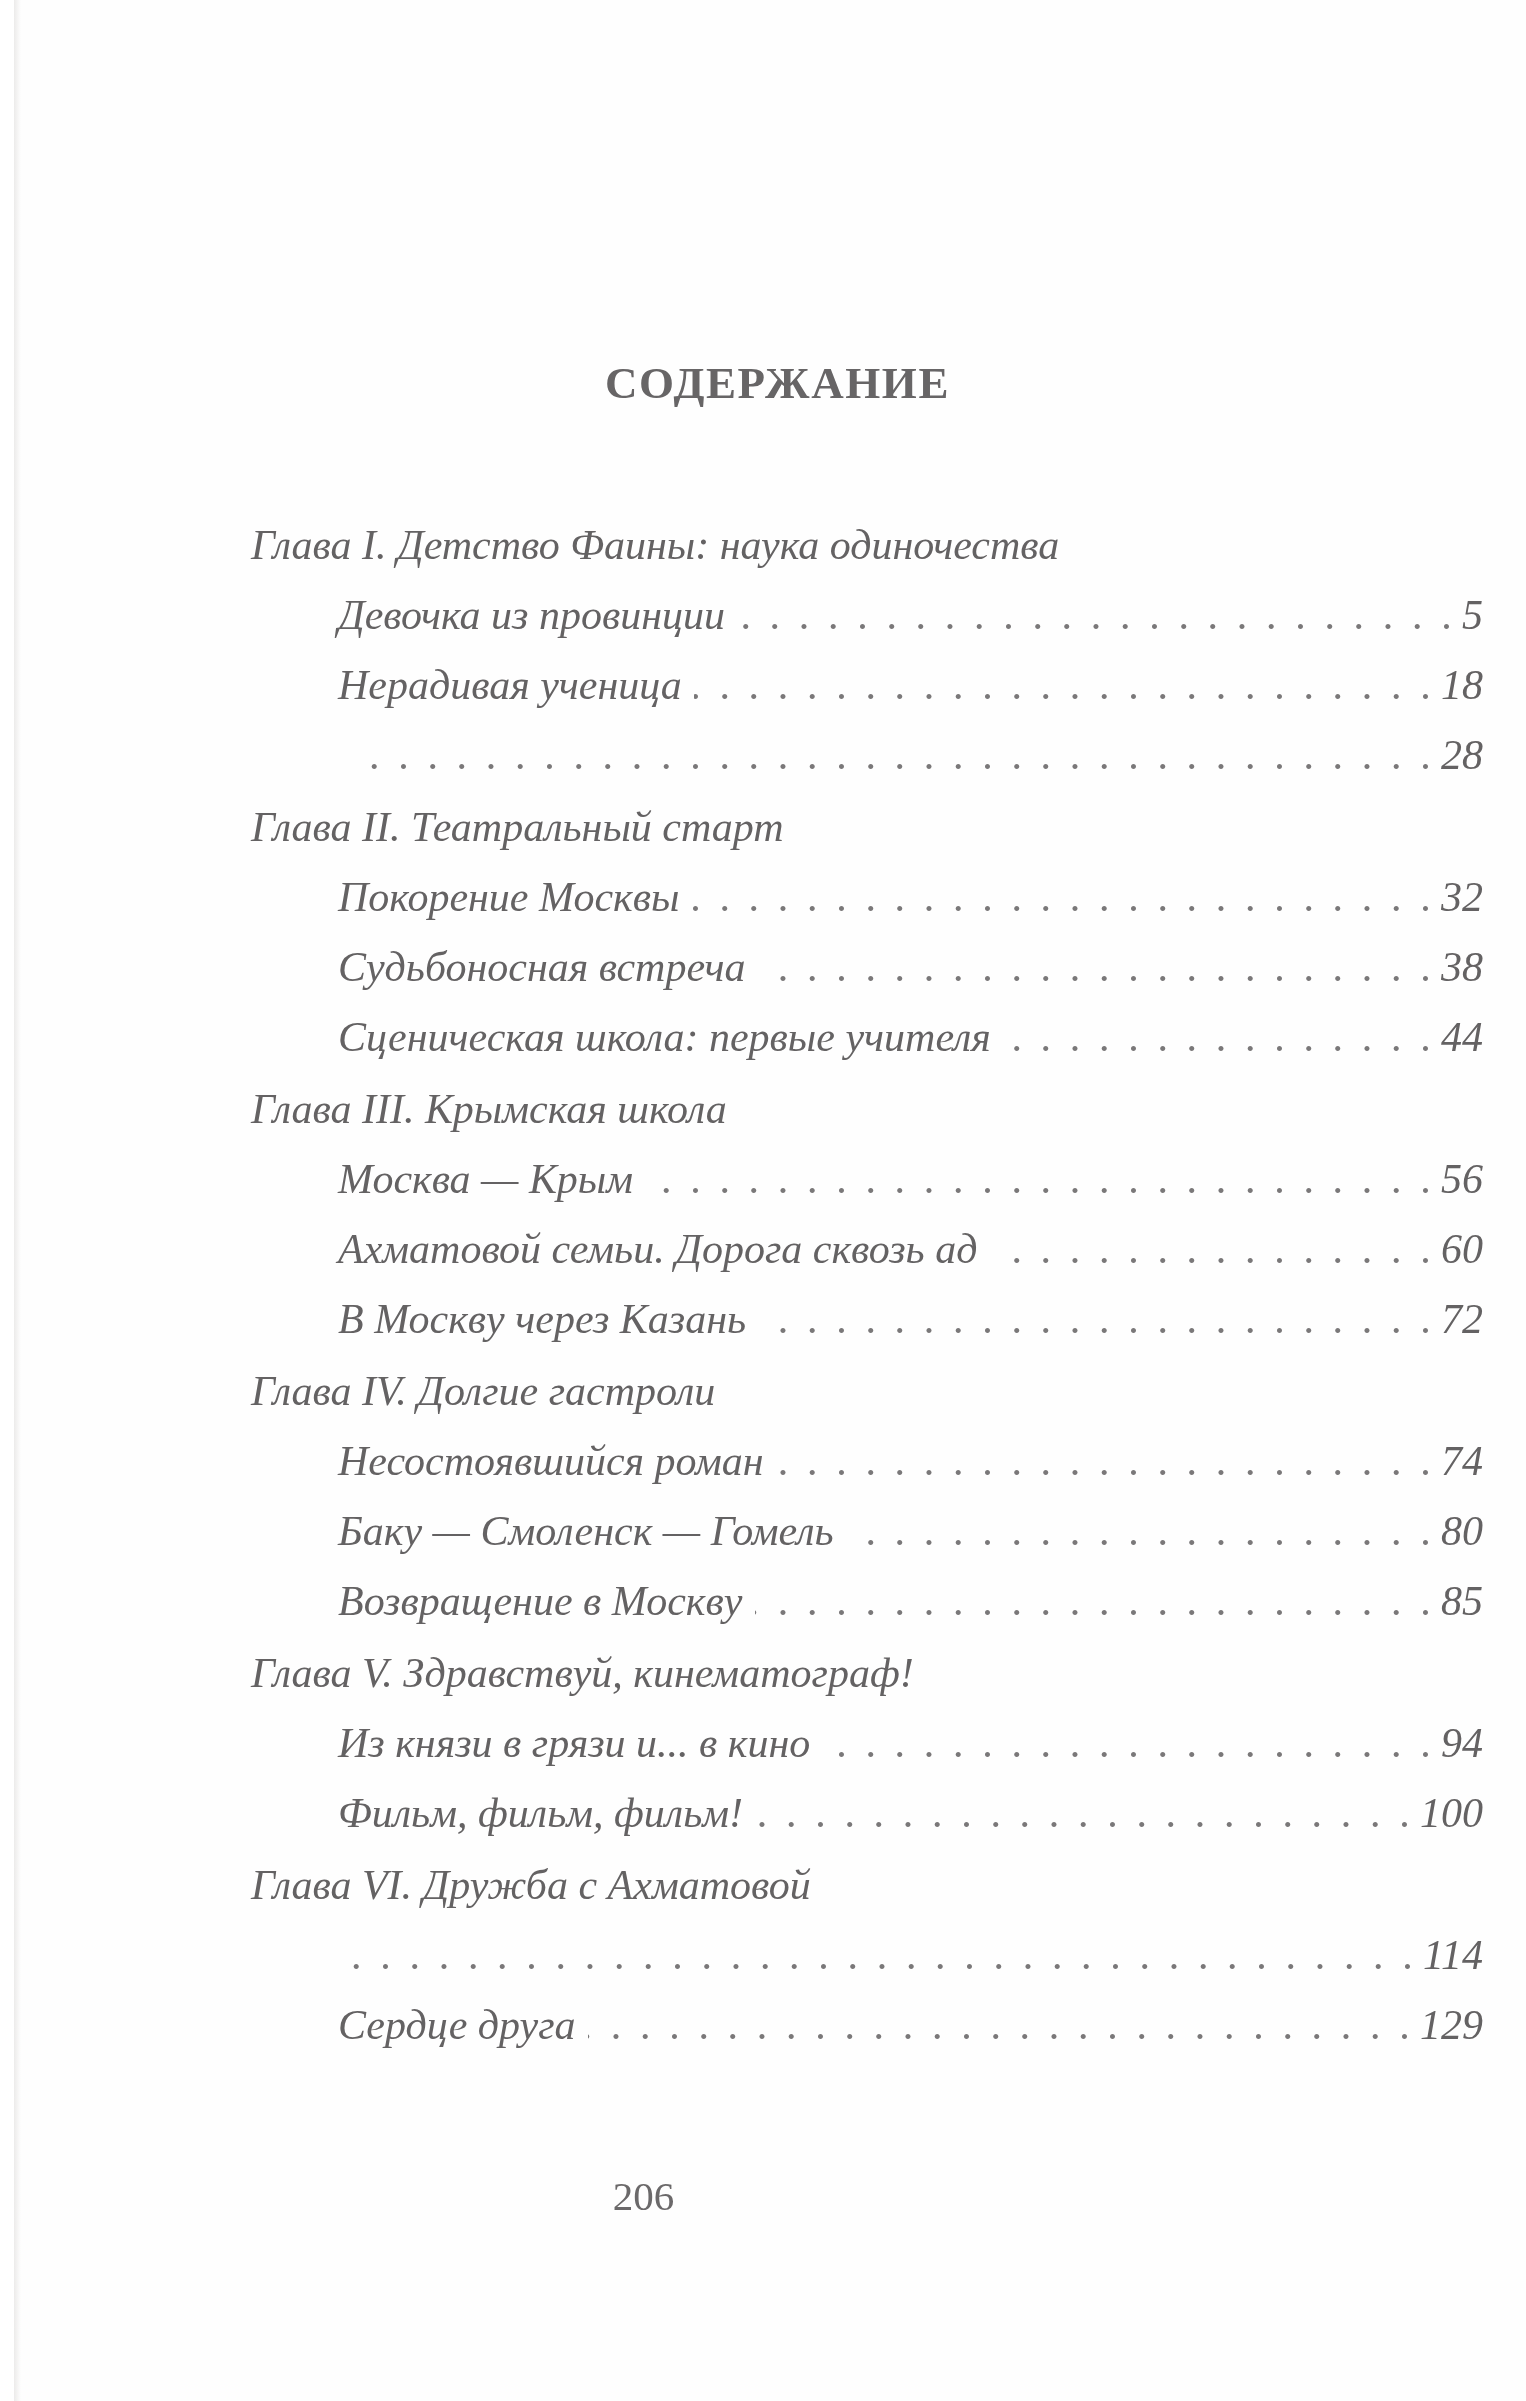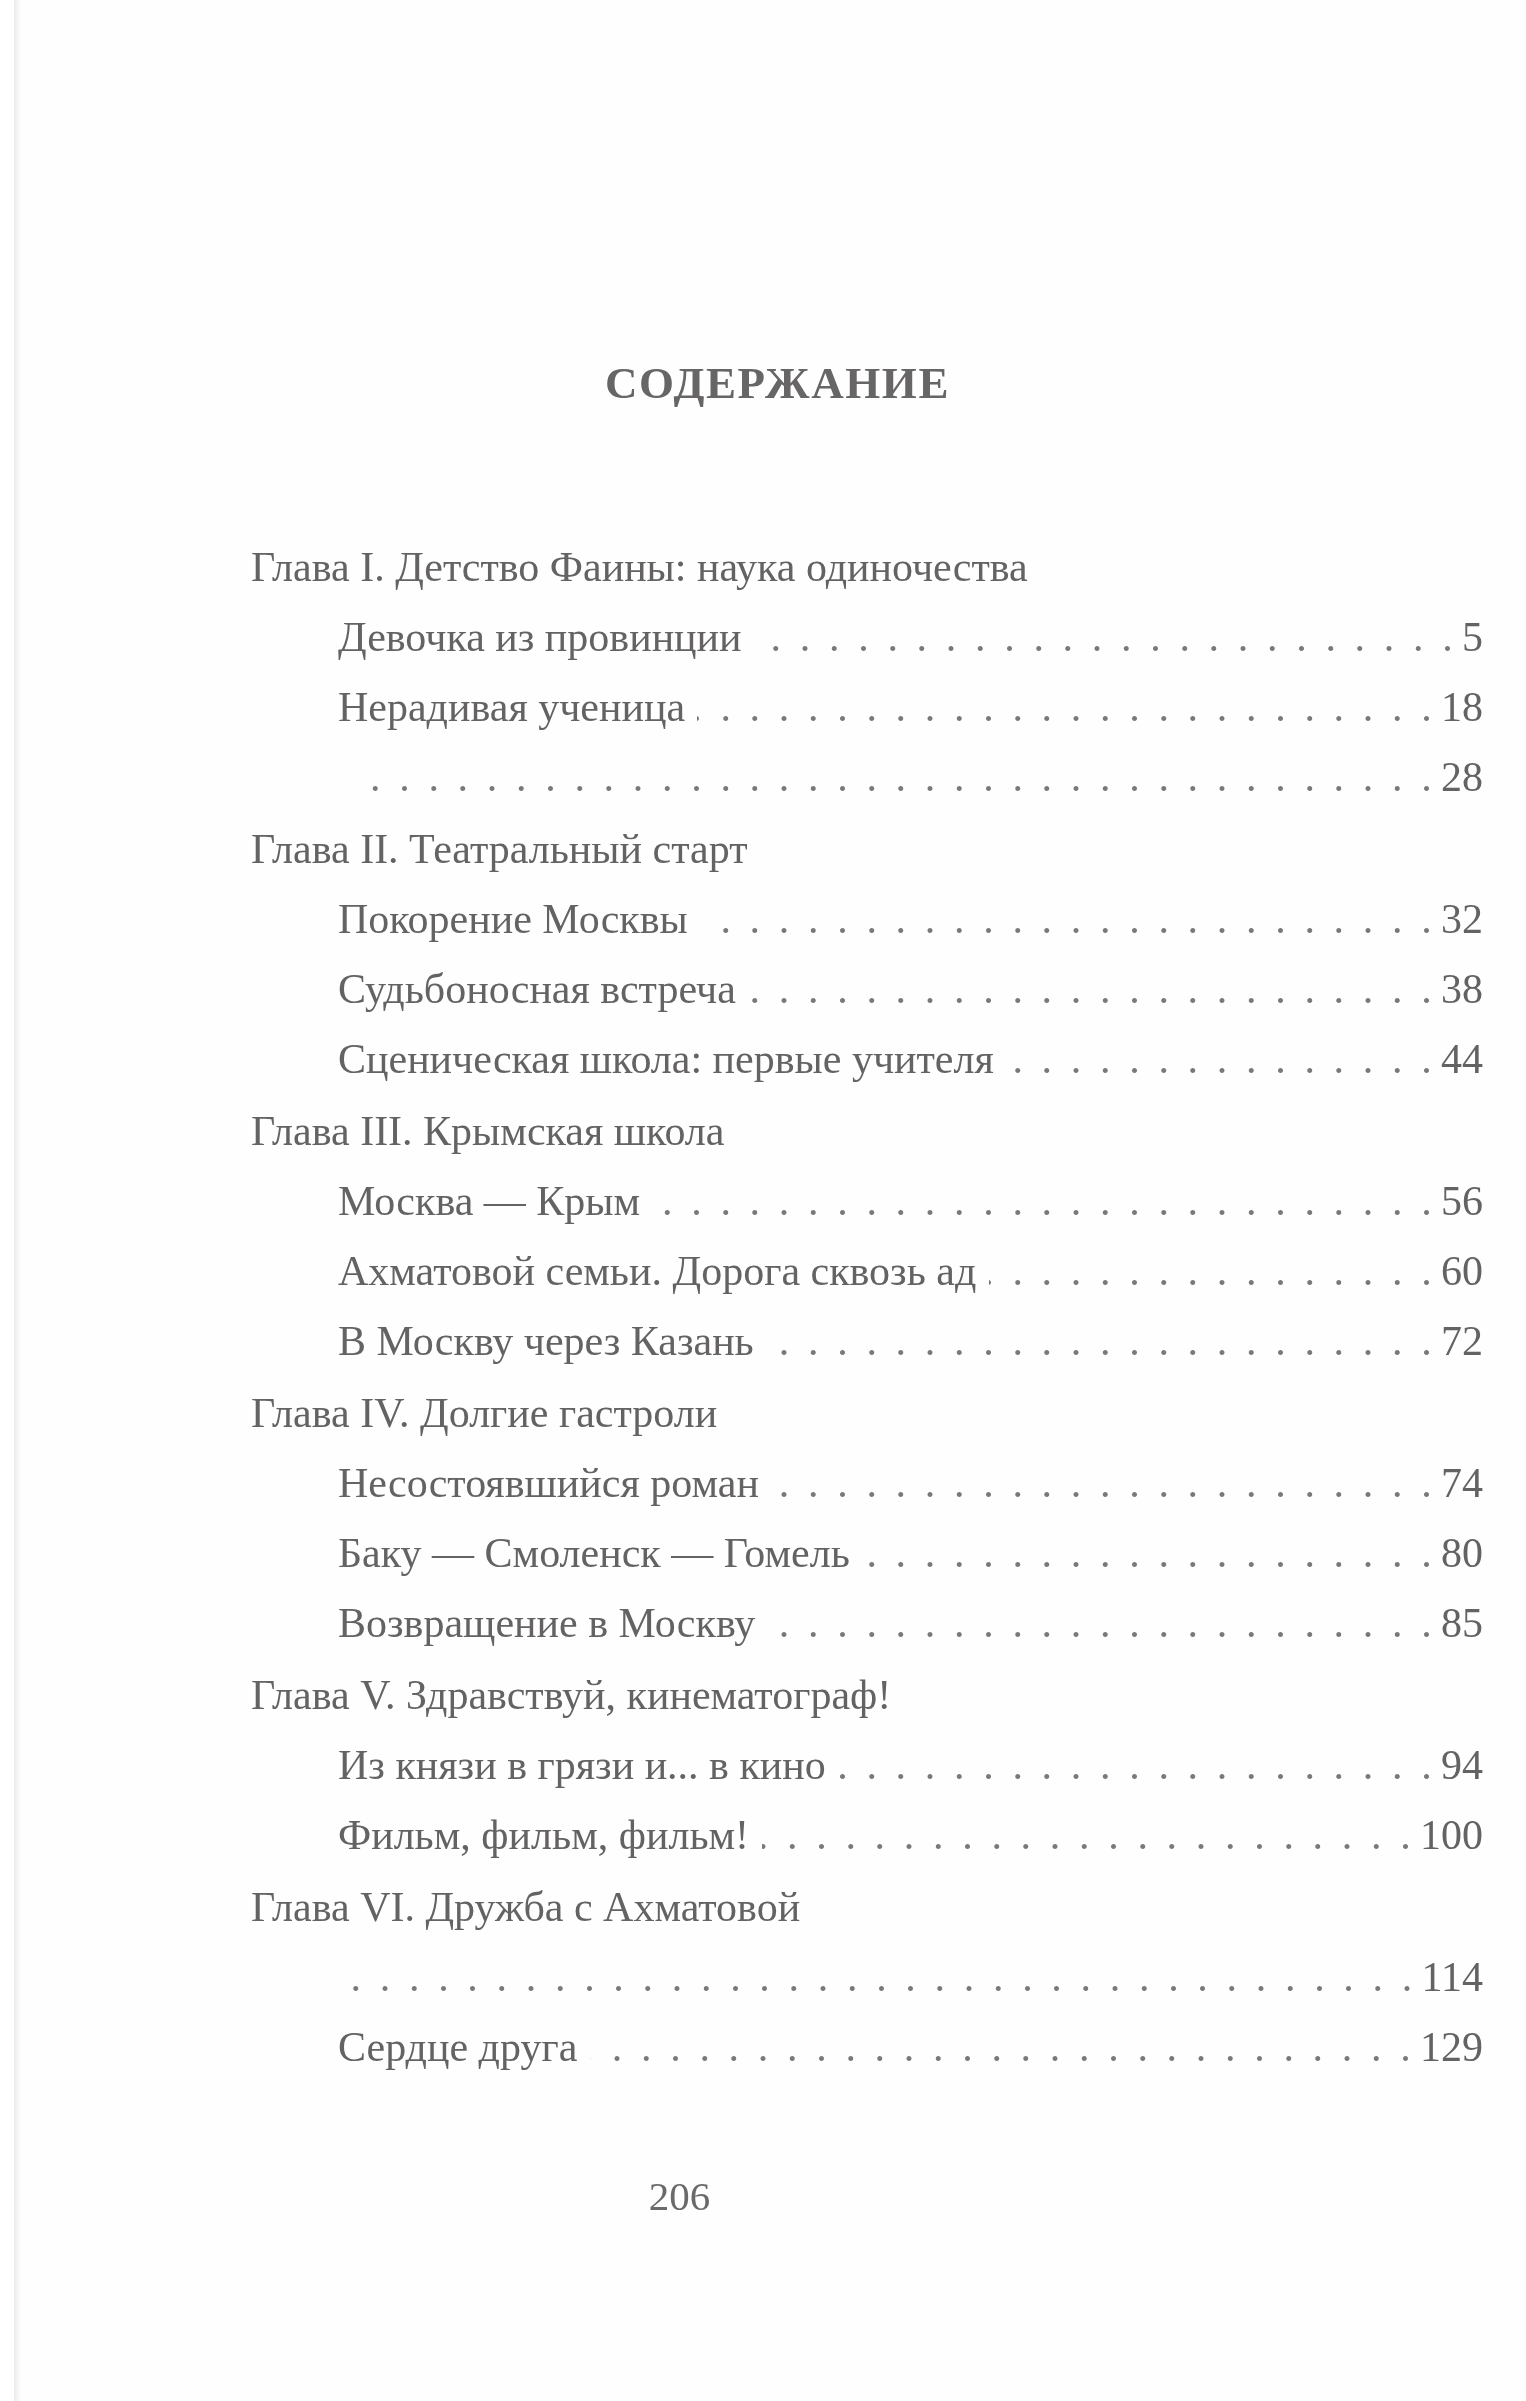--- a/index.html
+++ b/index.html
@@ -36,22 +36,23 @@
       width: 1527px;
       text-align: center;
       font-size: 45px;
       letter-spacing: 1.6px;
       color: #676566;
       line-height: 1;
     }
     .toc {
       position: absolute;
       left: 237px;
-      top: 532px;
+      top: 510px;
       width: 1232px;
+      font-style: italic;
     }
     .chapter {
       margin-bottom: 0;
     }
     .chapter-heading {
       font-size: 42px;
       line-height: 70px;
       height: 70px;
       white-space: nowrap;
       color: #646263;
@@ -94,21 +95,20 @@
     }
     .page-number {
       position: absolute;
       top: 2176px;
       left: 0;
       width: 1259px;
       text-align: center;
       font-size: 41px;
       line-height: 1;
       color: #6b696a;
-      padding-left: 36px;
     }
   </style>
 </head>
 <body>
 
 <div class="page">
   <div class="page-edge"></div>
 
   <h1 class="toc-title">СОДЕРЖАНИЕ</h1>
 

